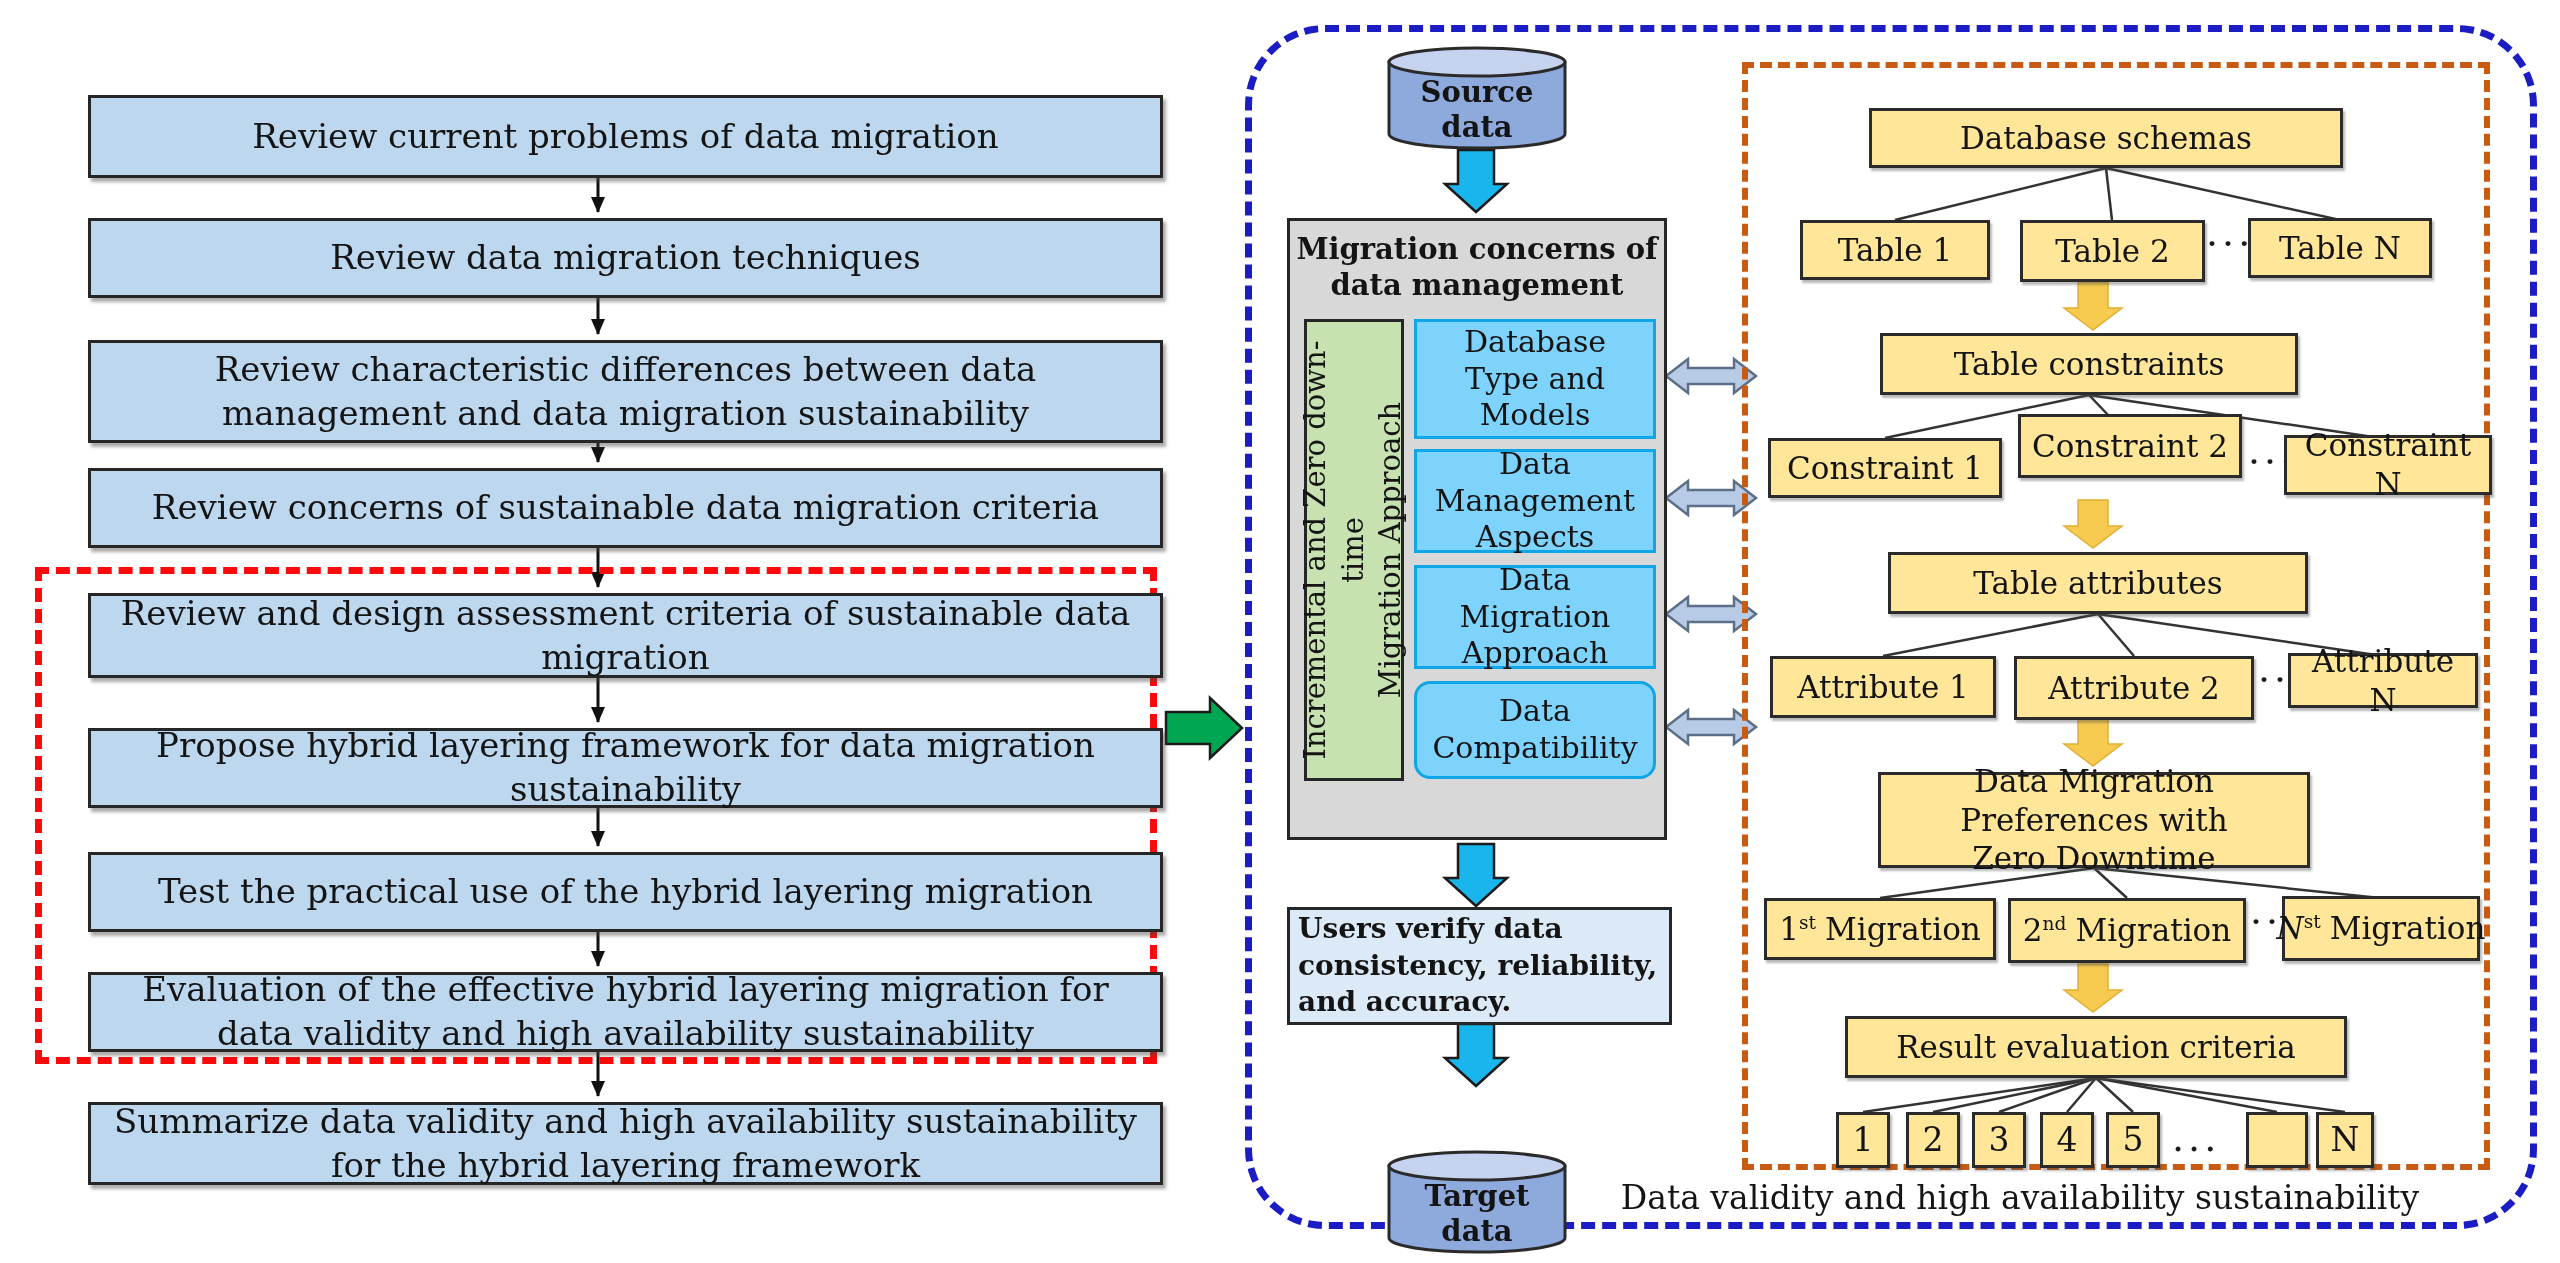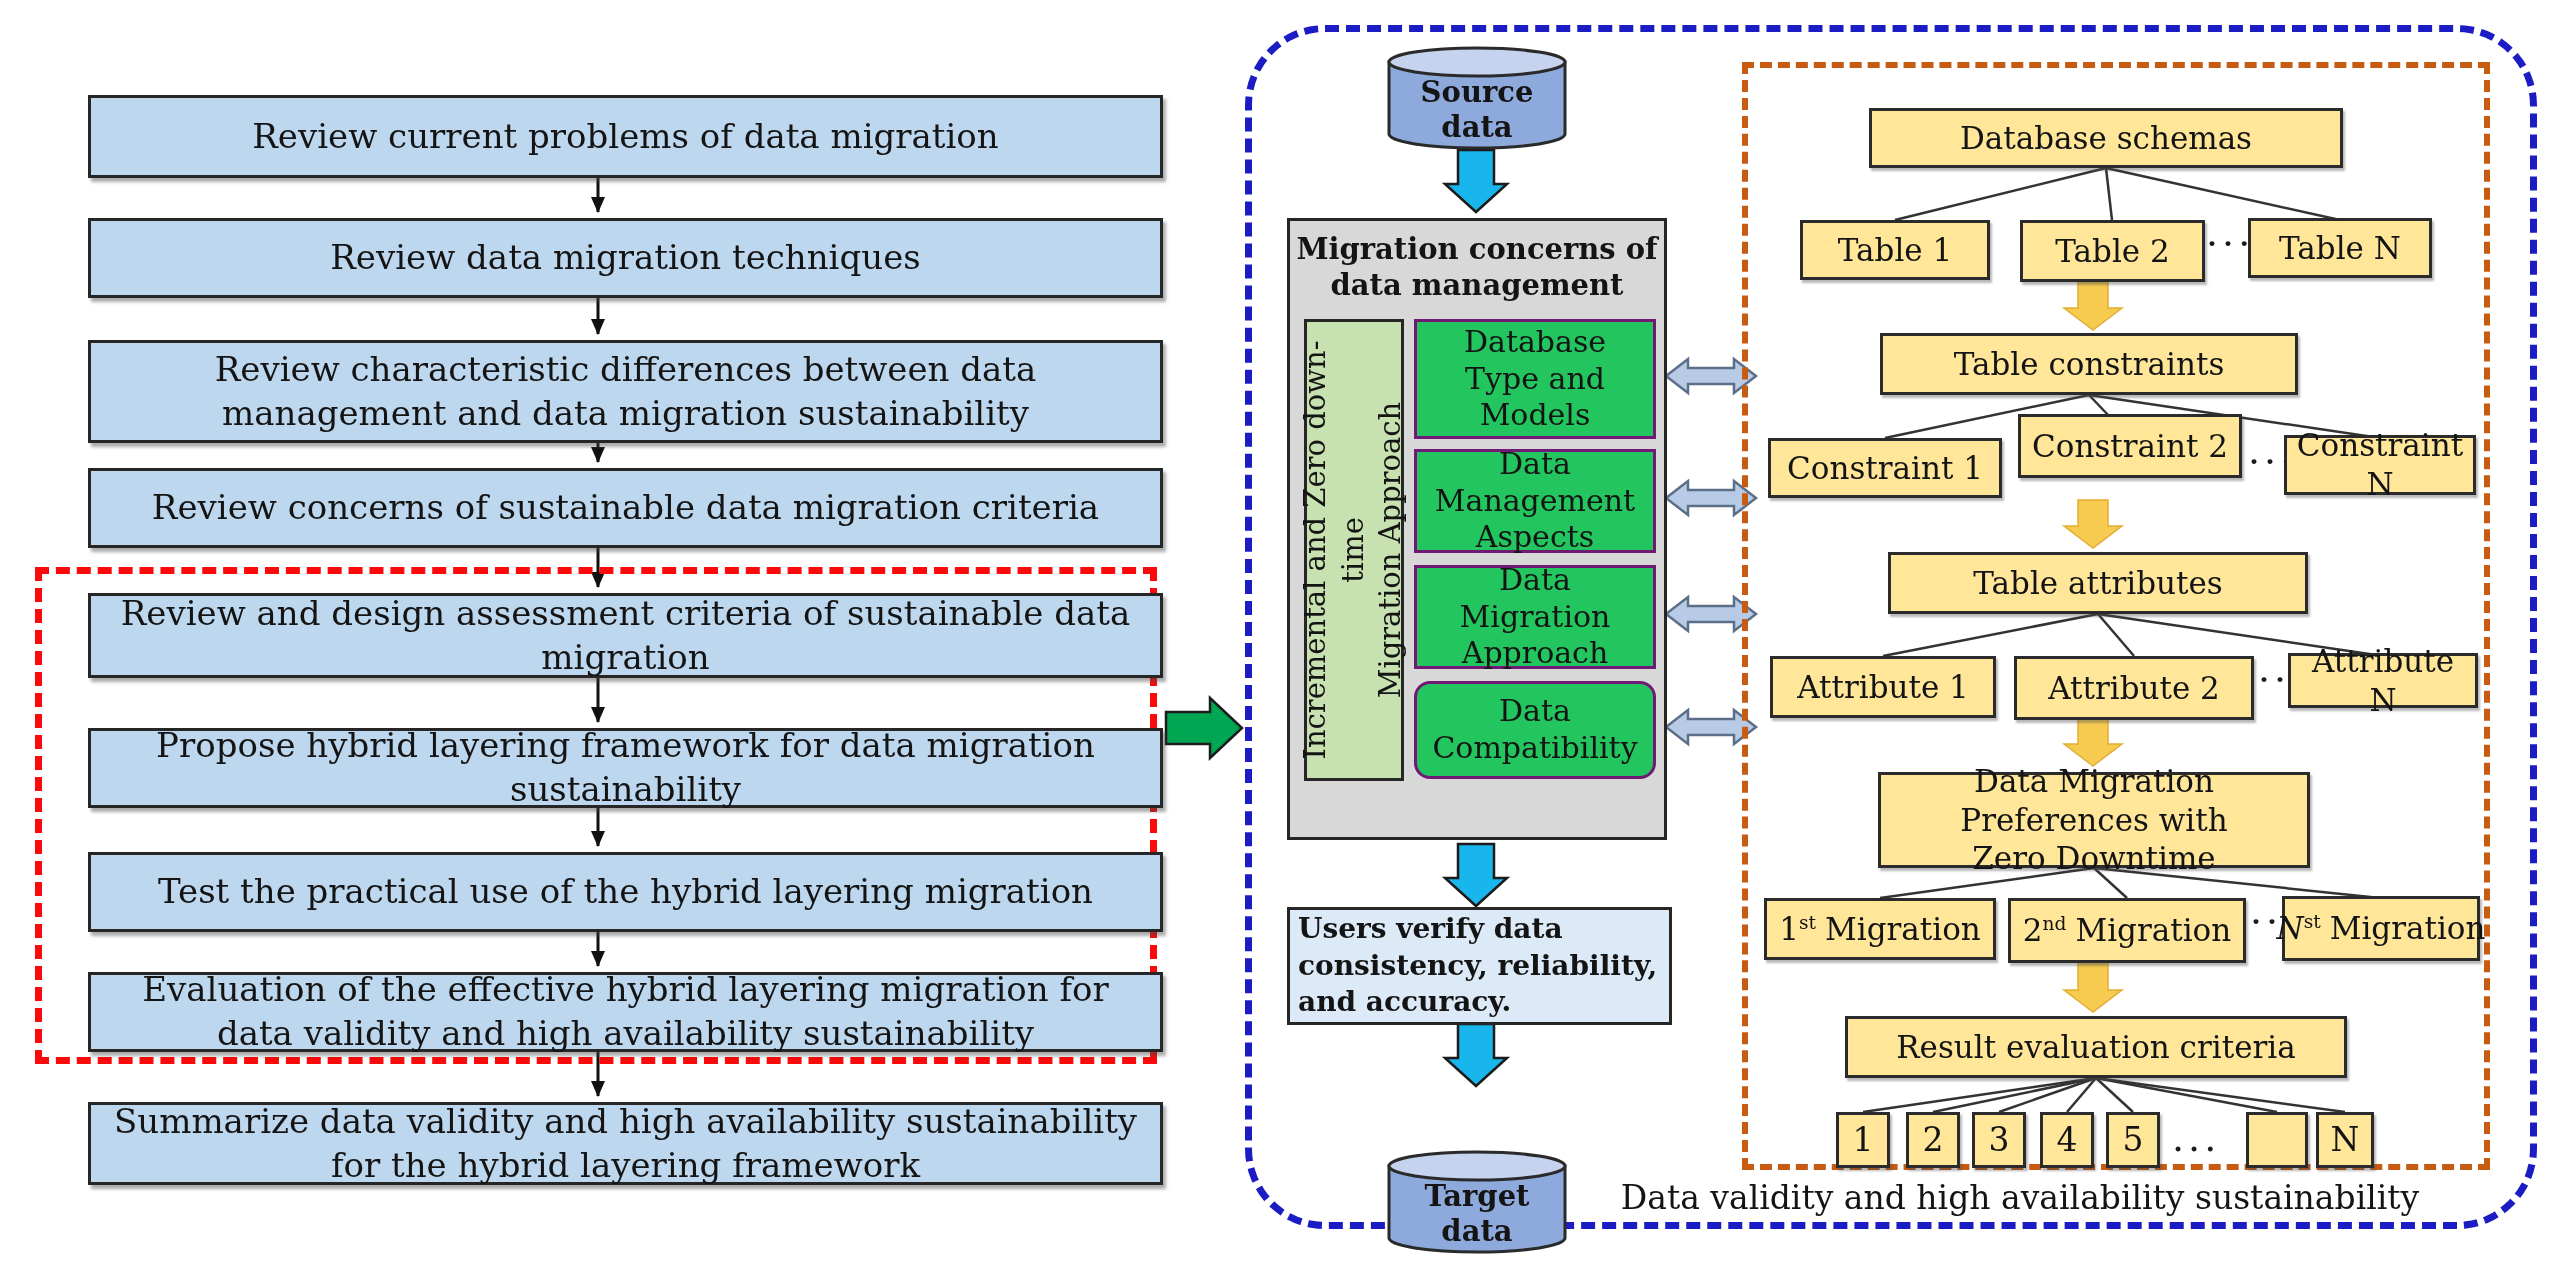--- a/index.html
+++ b/index.html
@@ -24,21 +24,21 @@
 
   .concerns { position:absolute; left:1287px; top:218px; width:380px; height:622px;
               background:#D8D8D8; border:3px solid #262626; z-index:2; }
   .concerns .panel-title { position:absolute; left:0; top:10px; width:100%; text-align:center;
               font-weight:bold; font-size:29px; line-height:1.25; padding:0 6px; }
   .vwrap { position:absolute; left:14px; top:98px; width:100px; height:462px;
            background:#C7E1B1; border:3px solid #262626; }
   .vinner { position:absolute; left:50%; top:50%; width:470px; transform:translate(-50%,-50%) rotate(-90deg);
             text-align:center; font-size:29px; line-height:1.3; }
   .vinner .blk { display:block; }
-  .gitem { position:absolute; left:124px; width:242px; background:#22c55e; border:3px solid #701a75;
+  .gitem { position:absolute; left:124px; width:242px; background:#7dd3fc; border:3px solid #0ea5e9;
            display:flex; align-items:center; justify-content:center; text-align:center;
            font-size:30px; line-height:1.22; padding:0 6px; }
 
   .verify { position:absolute; left:1287px; top:907px; width:385px; height:118px; background:#DCE9F6;
             border:3px solid #262626; display:flex; align-items:center; justify-content:center;
             text-align:left; font-weight:bold; font-size:28px; line-height:1.3; padding:0 8px; z-index:2; }
 
   .ybox { position:absolute; background:#FFE699; border:3px solid #2b2b2b;
           display:flex; align-items:center; justify-content:center; text-align:center;
           font-size:31px; line-height:1.25; z-index:2; box-shadow:2px 3px 2px rgba(80,80,80,.4); padding:0 6px; }
@@ -169,21 +169,21 @@
   <div class="ybox" style="left:1869px;top:108px;width:474px;height:60px;">Database schemas</div>
   <div class="ybox" style="left:1800px;top:220px;width:190px;height:60px;">Table 1</div>
   <div class="ybox" style="left:2020px;top:220px;width:185px;height:62px;">Table 2</div>
   <span class="dots" style="left:2206px;top:222px;">···</span>
   <div class="ybox" style="left:2248px;top:218px;width:184px;height:60px;">Table N</div>
 
   <div class="ybox" style="left:1880px;top:333px;width:418px;height:62px;">Table constraints</div>
   <div class="ybox" style="left:1768px;top:438px;width:234px;height:60px;">Constraint 1</div>
   <div class="ybox" style="left:2018px;top:414px;width:224px;height:64px;">Constraint 2</div>
   <span class="dots" style="left:2248px;top:440px;">···</span>
-  <div class="ybox" style="left:2284px;top:435px;width:192px;height:60px;">Constraint N</div>
+  <div class="ybox" style="left:2284px;top:435px;width:208px;height:60px;">Constraint N</div>
 
   <div class="ybox" style="left:1888px;top:552px;width:420px;height:62px;">Table attributes</div>
   <div class="ybox" style="left:1770px;top:656px;width:226px;height:62px;">Attribute 1</div>
   <div class="ybox" style="left:2014px;top:656px;width:240px;height:64px;">Attribute 2</div>
   <span class="dots" style="left:2258px;top:658px;">···</span>
   <div class="ybox" style="left:2288px;top:653px;width:190px;height:55px;">Attribute N</div>
 
   <div class="ybox" style="left:1878px;top:772px;width:432px;height:96px;">
     <div>
       <span class="blk">Data Migration Preferences with</span>

